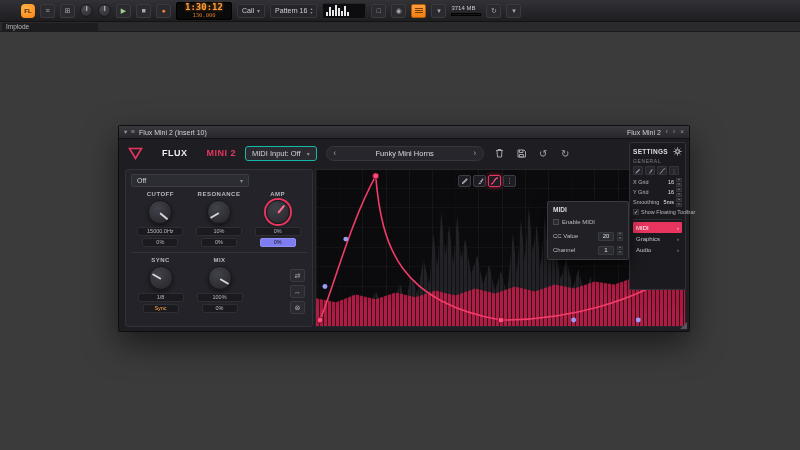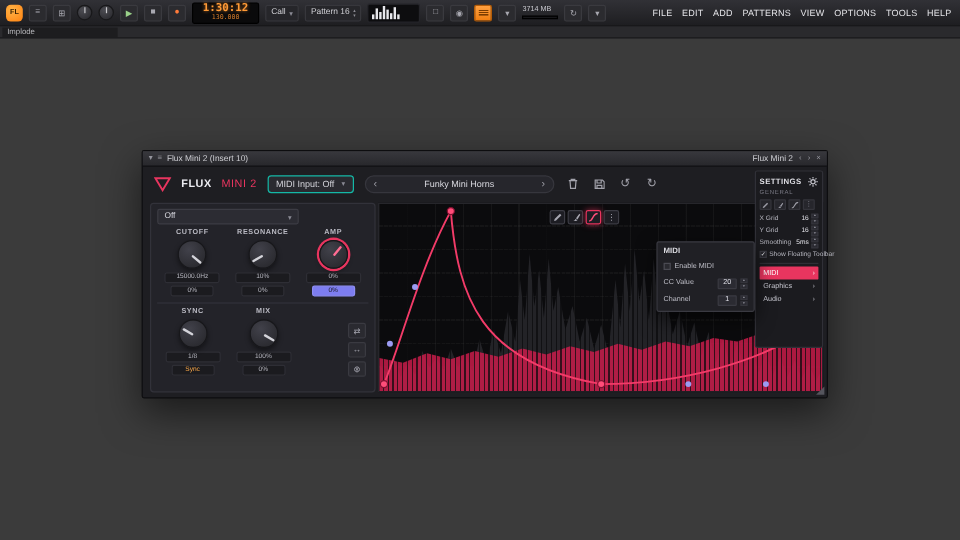--- a/index.html
+++ b/index.html
@@ -1,20 +1,20 @@
 <!DOCTYPE html>
 <html><head>
 <meta charset="utf-8">
 <style>
   *{margin:0;padding:0;box-sizing:border-box}
   html,body{width:800px;height:450px;overflow:hidden}
   body{position:relative;background:#3b3b3b;font-family:"Liberation Sans",sans-serif;color:#ddd}
 
   
-  .toolbar{position:absolute;top:0;left:0;width:800px;height:22px;background:linear-gradient(#313136,#1e1e21);border-bottom:1px solid #121214;display:flex;align-items:center;gap:5px;padding:0 5px;z-index:10}
+  .toolbar{position:absolute;top:0;left:0;width:800px;height:22px;background:linear-gradient(#313136,#1e1e21);border-bottom:1px solid #121214;display:flex;align-items:center;gap:5px;padding:0 21px;z-index:10}
   .fl-logo{width:14px;height:14px;border-radius:4px;background:radial-gradient(circle at 35% 30%,#ffb347,#ff8210);display:flex;align-items:center;justify-content:center;color:#3a2000;font-size:6px;font-weight:bold;flex:none}
   .tbtn{height:14px;min-width:15px;background:#2b2b2f;border:1px solid #3a3a3f;border-radius:2px;color:#a8a8b0;font-size:7px;display:flex;align-items:center;justify-content:center;padding:0 2px;flex:none}
   .tbtn.orange{background:linear-gradient(#ffa040,#f07f12);border-color:#b35c08}
   .tbtn.orange i{display:block;width:8px;height:5px;background:repeating-linear-gradient(0deg,#7a3c00 0 1px,transparent 1px 2px)}
   .tknob{width:13px;height:13px;border-radius:50%;background:radial-gradient(circle at 35% 30%,#4c4c52,#26262a);border:1px solid #18181a;position:relative;flex:none}
   .tknob::after{content:'';position:absolute;left:50%;top:1px;width:1.5px;height:5px;background:#c8c8cc;transform:translateX(-50%)}
   .lcd{width:56px;height:18px;background:#0a0a0b;border:1px solid #000;border-radius:2px;display:flex;flex-direction:column;align-items:center;justify-content:center;line-height:1;flex:none}
   .lcd-time{font-family:"DejaVu Sans Mono",monospace;font-size:9px;font-weight:bold;color:#ff9a36;text-shadow:0 0 3px rgba(255,154,54,.7)}
   .lcd-tempo{font-family:"DejaVu Sans Mono",monospace;font-size:5.5px;color:#d97e2a;margin-top:1px}
   .smallbox{height:14px;background:#26262a;border:1px solid #37373c;border-radius:2px;display:flex;align-items:center;gap:3px;padding:0 4px;color:#cfcfd4;font-size:7px;flex:none}
@@ -34,23 +34,23 @@
 
   
   .plugin{position:absolute;left:118px;top:125px;width:572px;height:207px;background:#1e1e22;border:1px solid #0d0d0f;border-radius:2px;box-shadow:0 12px 32px rgba(0,0,0,.55);z-index:20}
   .ptitle{height:13px;background:linear-gradient(#38383d,#28282c);border-bottom:1px solid #121214;display:flex;align-items:center;gap:4px;padding:0 5px}
   .ptitle-text{font-size:7px;color:#cfcfd4}
   .ptitle-ico{font-size:6.5px;color:#96969e;line-height:1}
   .ptitle-right{margin-left:auto;display:flex;align-items:center;gap:5px}
 
   .pbody{position:relative;height:192px}
   .pheader{height:28px;display:flex;align-items:center;gap:9px;padding:0 9px}
-  .brand{display:flex;align-items:center;gap:8px}
+  .brand{display:flex;align-items:center;gap:19px}
   .brand-flux{font-size:9px;font-weight:bold;color:#ececf1;letter-spacing:.5px}
-  .brand-mini{font-size:9px;font-weight:normal;color:#e8355f;letter-spacing:.5px}
+  .brand-mini{font-size:9px;font-weight:bold;color:#e8355f;letter-spacing:.5px}
   .dd{height:15px;background:#2a2a30;border:1px solid #14b8a6;border-radius:3px;display:flex;align-items:center;gap:6px;padding:0 6px;color:#d2d2d9;font-size:7.5px}
   .chev{color:#8b8b95;font-size:6px}
   .preset{height:15px;width:158px;background:#26262c;border:1px solid #36363d;border-radius:8px;display:flex;align-items:center;color:#d8d8df;font-size:7.5px}
   .preset .nav{width:16px;text-align:center;color:#9a9aa3;font-size:9px}
   .preset .pname{flex:1;text-align:center;white-space:nowrap;overflow:hidden}
   .hico{width:13px;height:13px;display:flex;align-items:center;justify-content:center;color:#a2a2ab;font-size:10px}
 
   
   .lpanel{position:absolute;left:6px;top:30px;width:188px;height:158px;background:#232329;border:1px solid #32323a;border-radius:3px;padding:4px 5px;display:flex;flex-direction:column}
   .lp-dd{width:118px;height:13px;background:#2c2c33;border:1px solid #3c3c44;border-radius:2px;display:flex;align-items:center;padding:0 5px;color:#d4d4db;font-size:7px}
@@ -150,30 +150,20 @@
   <div class="tbtn orange">
       <i></i>
     </div>
   <div class="tbtn">▾</div>
   <div class="mem">
     <span class="mem-text">3714 MB</span>
     <span class="mem-bar"><span class="mem-fill"></span></span>
   </div>
   <div class="tbtn">↻</div>
   <div class="tbtn">▾</div>
-  <div class="menu">
-    <span>FILE</span>
-    <span>EDIT</span>
-    <span>ADD</span>
-    <span>PATTERNS</span>
-    <span>VIEW</span>
-    <span>OPTIONS</span>
-    <span>TOOLS</span>
-    <span>HELP</span>
-  </div>
 </div>
 
 <div class="hintbar">
   <div class="hintbox">Implode</div>
 </div>
 
 <div class="plugin">
 
   <div class="ptitle">
     <span class="ptitle-ico">▾</span>

